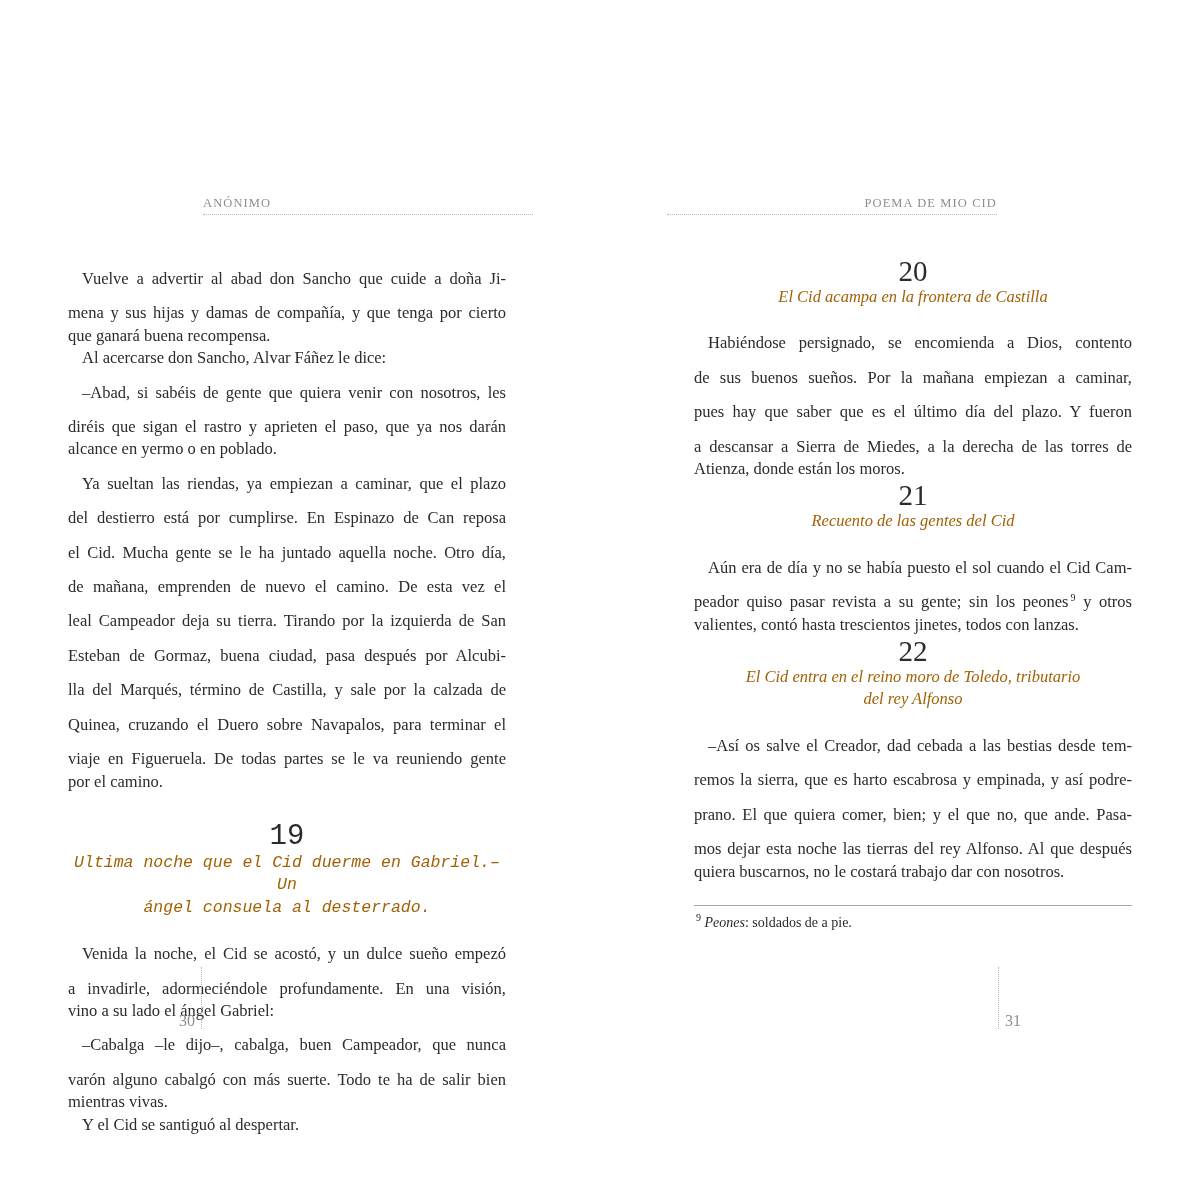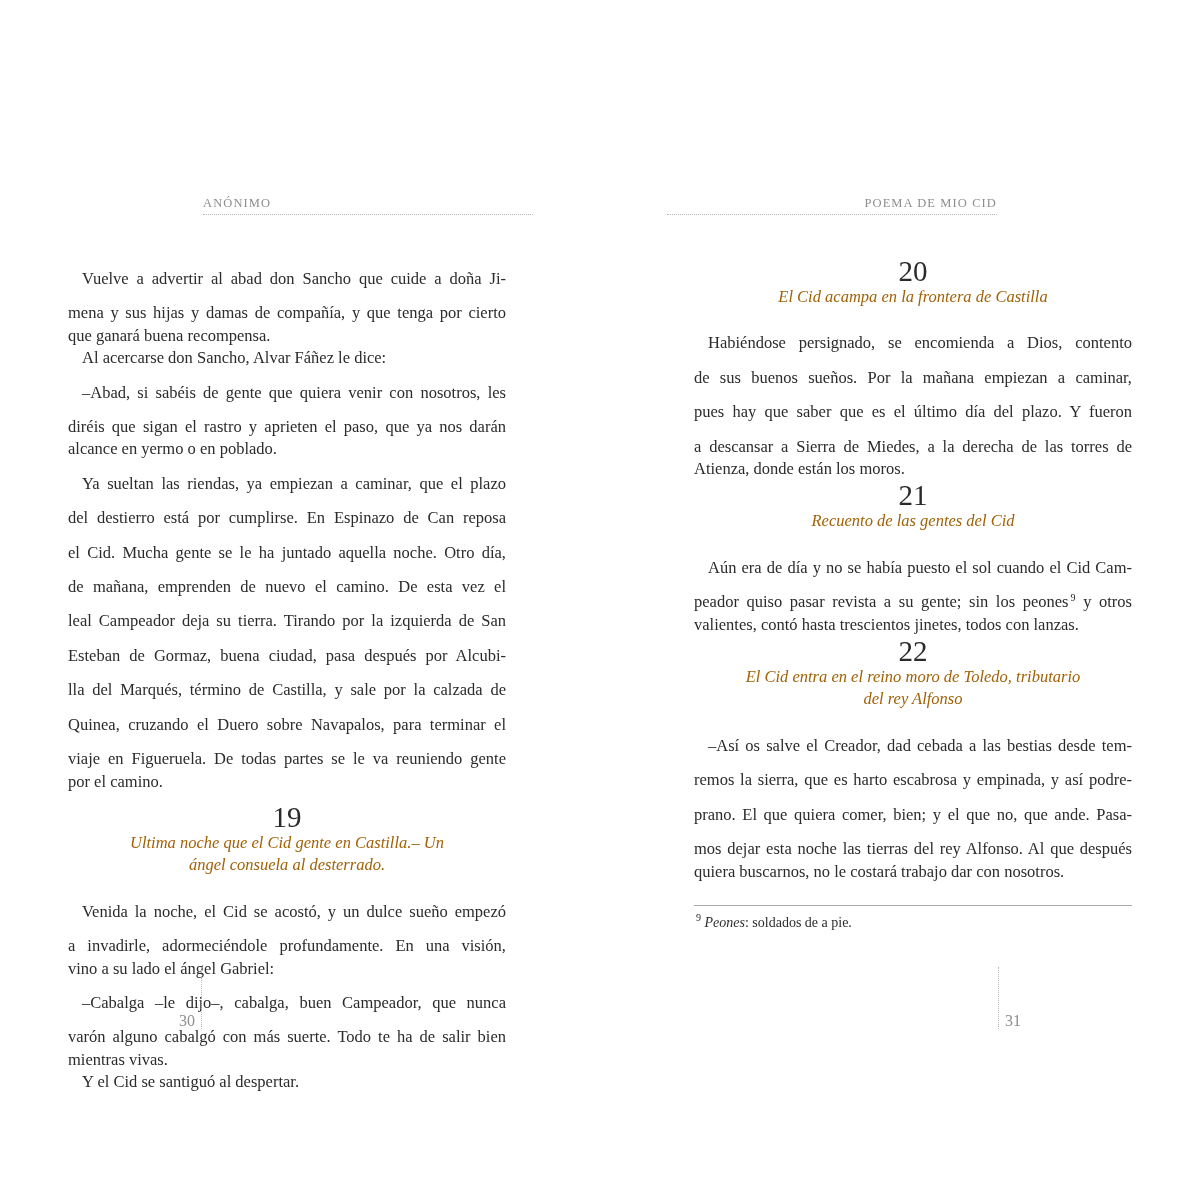--- a/index.html
+++ b/index.html
@@ -27,21 +27,21 @@
   .col{position:absolute;top:256px;width:438px;font-size:16.5px;line-height:22.4px;}
   .col-left{left:68px;}
   .col-right{left:694px;}
 
   .para{margin:0;}
   .line{min-height:22.4px;}
   .line.j{text-align:justify;text-align-last:justify;margin-top:12px;}
   .line.ind{text-indent:14px;}
 
   .section{text-align:center;}
-  .col-left .section{margin-top:9px;}
+  .col-left .section{margin-top:29px;font-family:Liberation Mono, monospace;}
   .col .section:first-child{margin-top:0;}
   .section + .para{margin-top:24px;}
   .para + .para{margin-top:0;}
   .sec-num{font-size:29px;line-height:30px;color:#2b2b2b;}
   .sec-sub{font-style:italic;font-size:16.5px;line-height:22.4px;color:#a16207;}
 
   sup.ref{font-size:10px;line-height:0;vertical-align:super;margin-left:2px;}
 
   .footnote{margin-top:22px;border-top:1px solid #a8a8a8;padding-top:8px;}
   .fn-text{font-size:14px;line-height:18px;}
@@ -91,21 +91,21 @@
         <div class="line j">de mañana, emprenden de nuevo el camino. De esta vez el</div>
         <div class="line j">leal Campeador deja su tierra. Tirando por la izquierda de San</div>
         <div class="line j">Esteban de Gormaz, buena ciudad, pasa después por Alcubi-</div>
         <div class="line j">lla del Marqués, término de Castilla, y sale por la calzada de</div>
         <div class="line j">Quinea, cruzando el Duero sobre Navapalos, para terminar el</div>
         <div class="line j">viaje en Figueruela. De todas partes se le va reuniendo gente</div>
         <div class="line">por el camino.</div>
       </div>
       <div class="section">
         <div class="sec-num">19</div>
-        <div class="sec-sub">Ultima noche que el Cid gente en Castilla.– Un</div>
+        <div class="sec-sub">Ultima noche que el Cid duerme en Gabriel.– Un</div>
         <div class="sec-sub">ángel consuela al desterrado.</div>
       </div>
       <div class="para">
         <div class="line j ind">Venida la noche, el Cid se acostó, y un dulce sueño empezó</div>
         <div class="line j">a invadirle, adormeciéndole profundamente. En una visión,</div>
         <div class="line">vino a su lado el ángel Gabriel:</div>
       </div>
       <div class="para">
         <div class="line j ind">–Cabalga –le dijo–, cabalga, buen Campeador, que nunca</div>
         <div class="line j">varón alguno cabalgó con más suerte. Todo te ha de salir bien</div>

